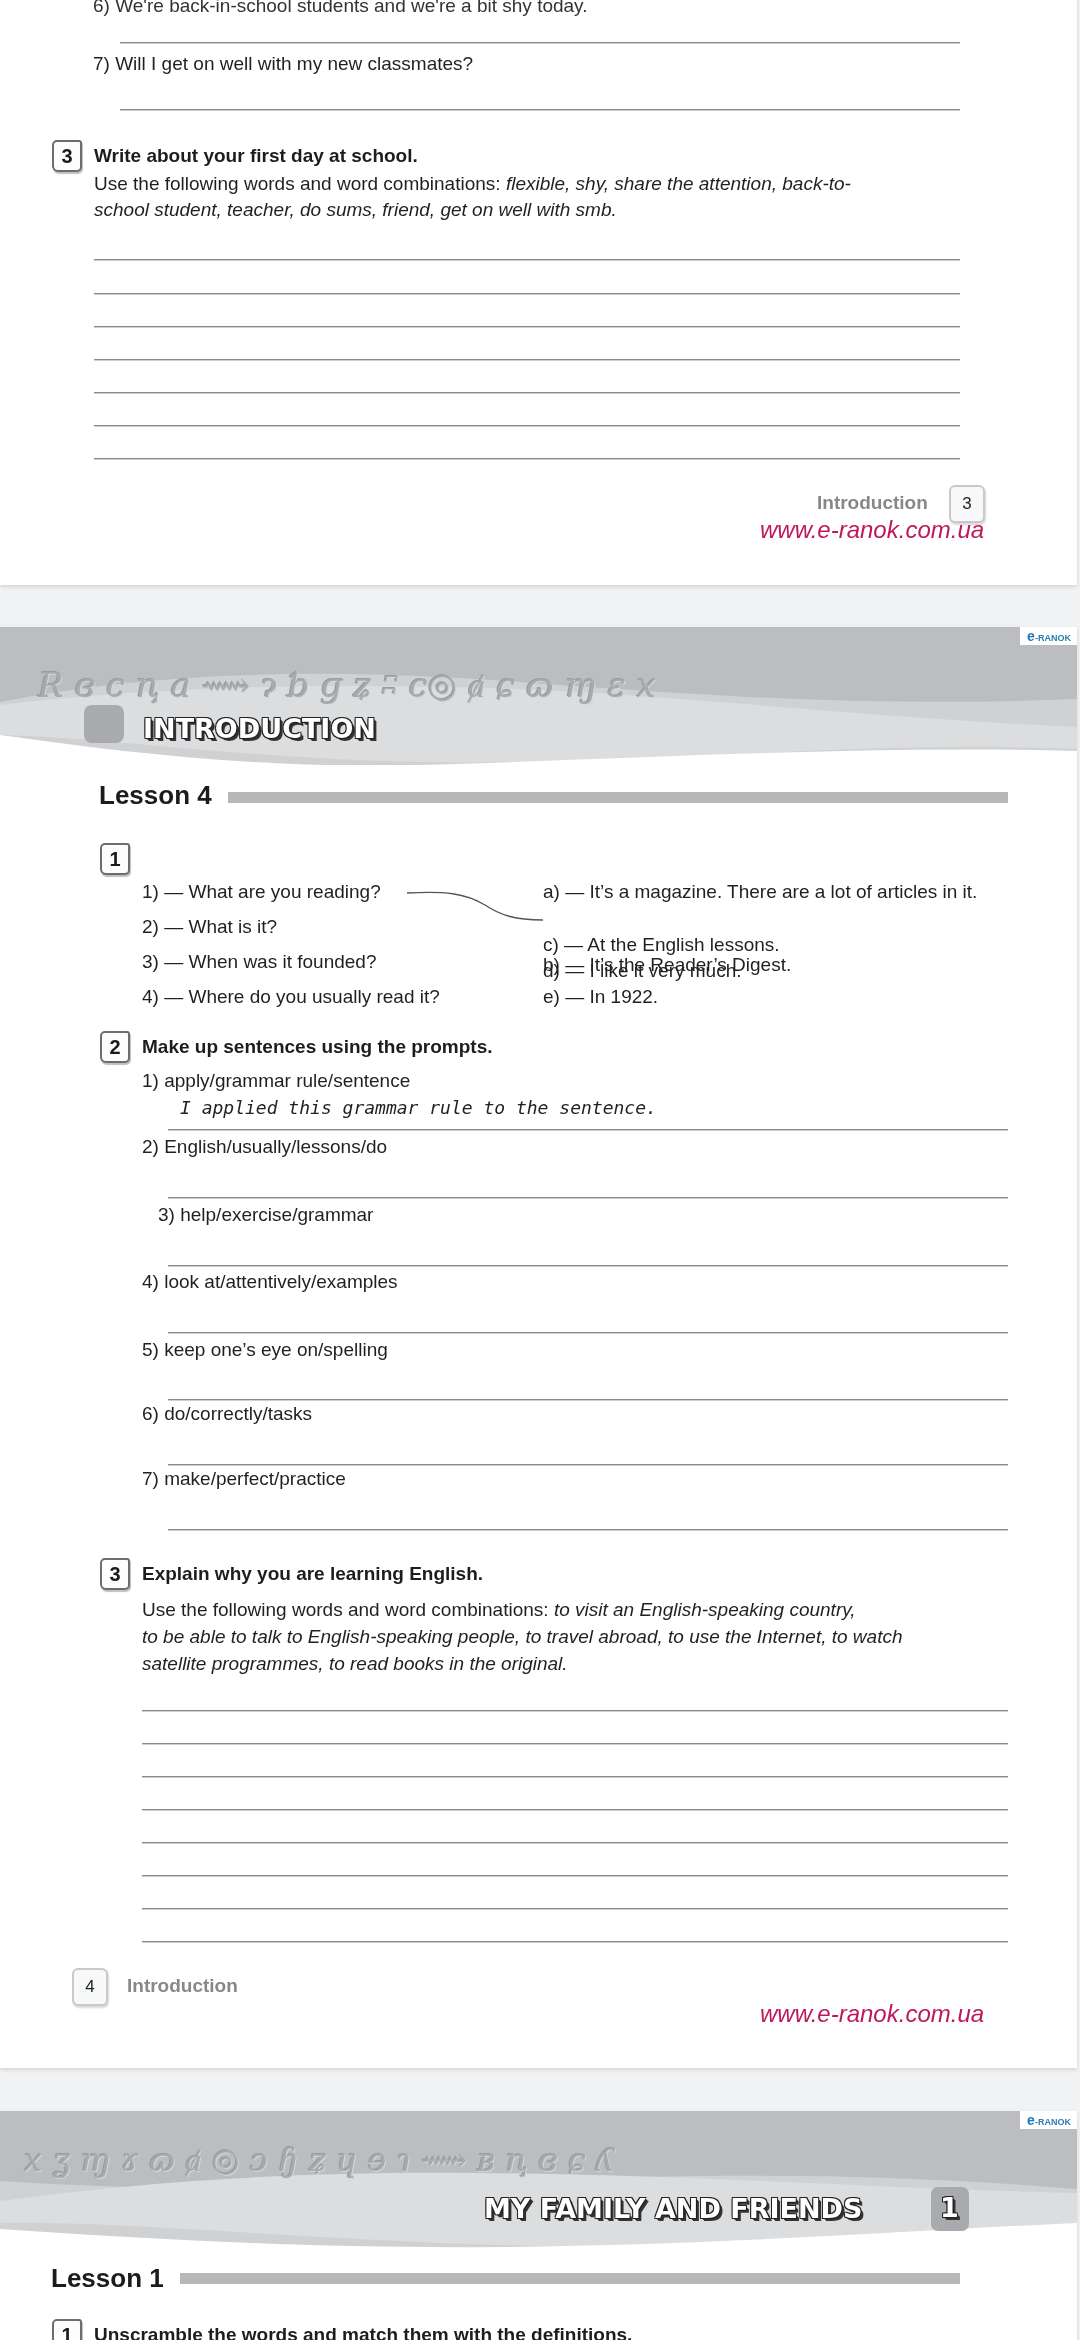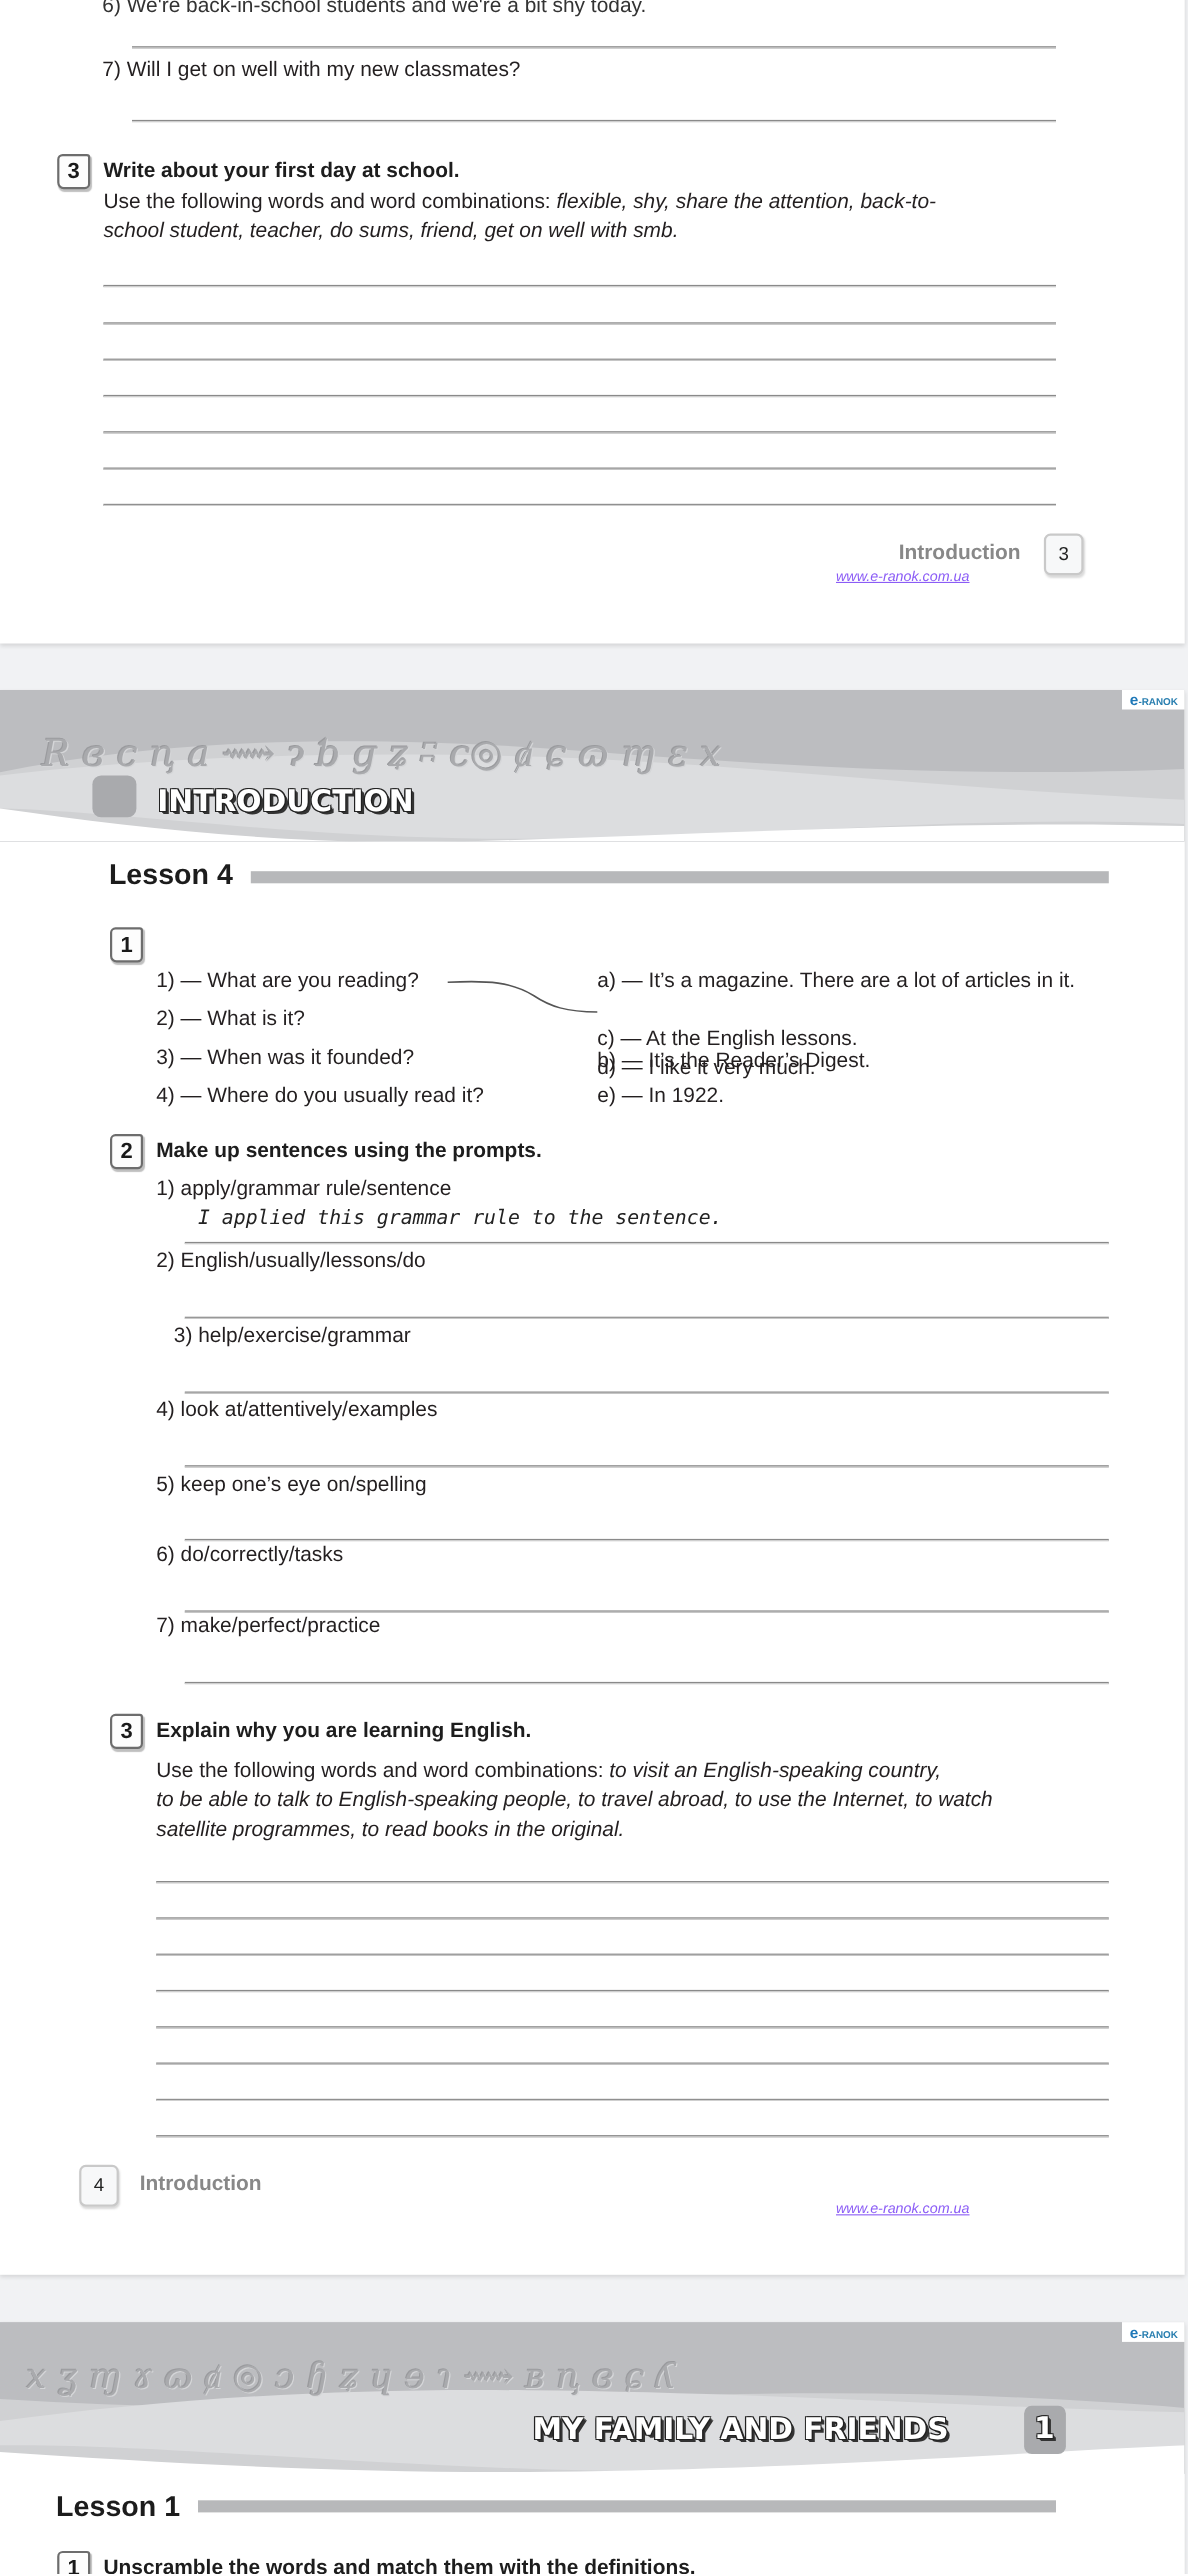--- a/index.html
+++ b/index.html
@@ -6,21 +6,21 @@
   html, body { width: 1080px; height: 2340px; overflow: hidden; background: #f1f2f4; }
   body { font-family: "Liberation Sans", "DejaVu Sans", sans-serif; color: #231f20; position: relative; }
 
   .page { position: absolute; left: 0; width: 1077px; background: #ffffff; box-shadow: 0 2px 4px rgba(0,0,0,0.12); overflow: hidden; }
   .abs { position: absolute; }
   .txt { font-size: 19px; line-height: 24px; white-space: nowrap; }
   .wline { position: absolute; height: 2px; background: #8a8a8a; border-bottom: 1px solid #cfcfcf; }
   .ex-num { position: absolute; width: 30px; height: 32px; border: 2px solid #6d6d6d; border-radius: 5px 3px 5px 6px; background: #fdfdfd; font-weight: bold; font-size: 20px; text-align: center; line-height: 28px; color: #1a1a1a; box-shadow: 1px 2px 1px rgba(0,0,0,0.25); }
   .ex-title { position: absolute; font-weight: bold; font-size: 19px; line-height: 24px; white-space: nowrap; color: #1d1d1d; }
   .it { font-style: italic; }
-  .link { color: #8b5cf6; text-decoration: underline; font-style: italic; font-size: 13px; }
+  .link { color: #be185d; font-style: italic; font-size: 24px; }
   .footer-label { font-weight: bold; color: #888888; font-size: 19px; }
   .page-box { position: absolute; width: 36px; height: 38px; border: 2px solid #c9c9c9; border-radius: 6px; background: #f7f8f9; text-align: center; line-height: 34px; font-size: 17px; color: #222; box-shadow: 1px 2px 2px rgba(0,0,0,0.15); }
 
   .banner { position: absolute; left: 0; width: 1077px; overflow: hidden; background: #bcbdc0; }
   .banner svg { position: absolute; left: 0; top: 0; }
   .banner-title { position: absolute; font-family: "DejaVu Sans", sans-serif; font-weight: bold; color: #ffffff; letter-spacing: 0px;
     text-shadow: -1px -1px 0 #222, 1px -1px 0 #222, -1px 1px 0 #222, 1px 1px 0 #222, 3px 3px 0 #333, 2px 2px 0 #333; white-space: nowrap; }
   .deco { position: absolute; font-family: "DejaVu Serif", serif; font-style: italic; color: #a9aaad; text-shadow: 1px 1px 0 #d5d6d8, -1px -1px 0 #9a9b9e; white-space: nowrap; }
   .eranok { position: absolute; width: 58px; height: 18px; background: #ffffff; font-size: 9px; font-weight: bold; color: #2a7fb0; line-height: 18px; text-align: center; }
   .eranok b { font-size: 14px; color: #1e78b8; }

